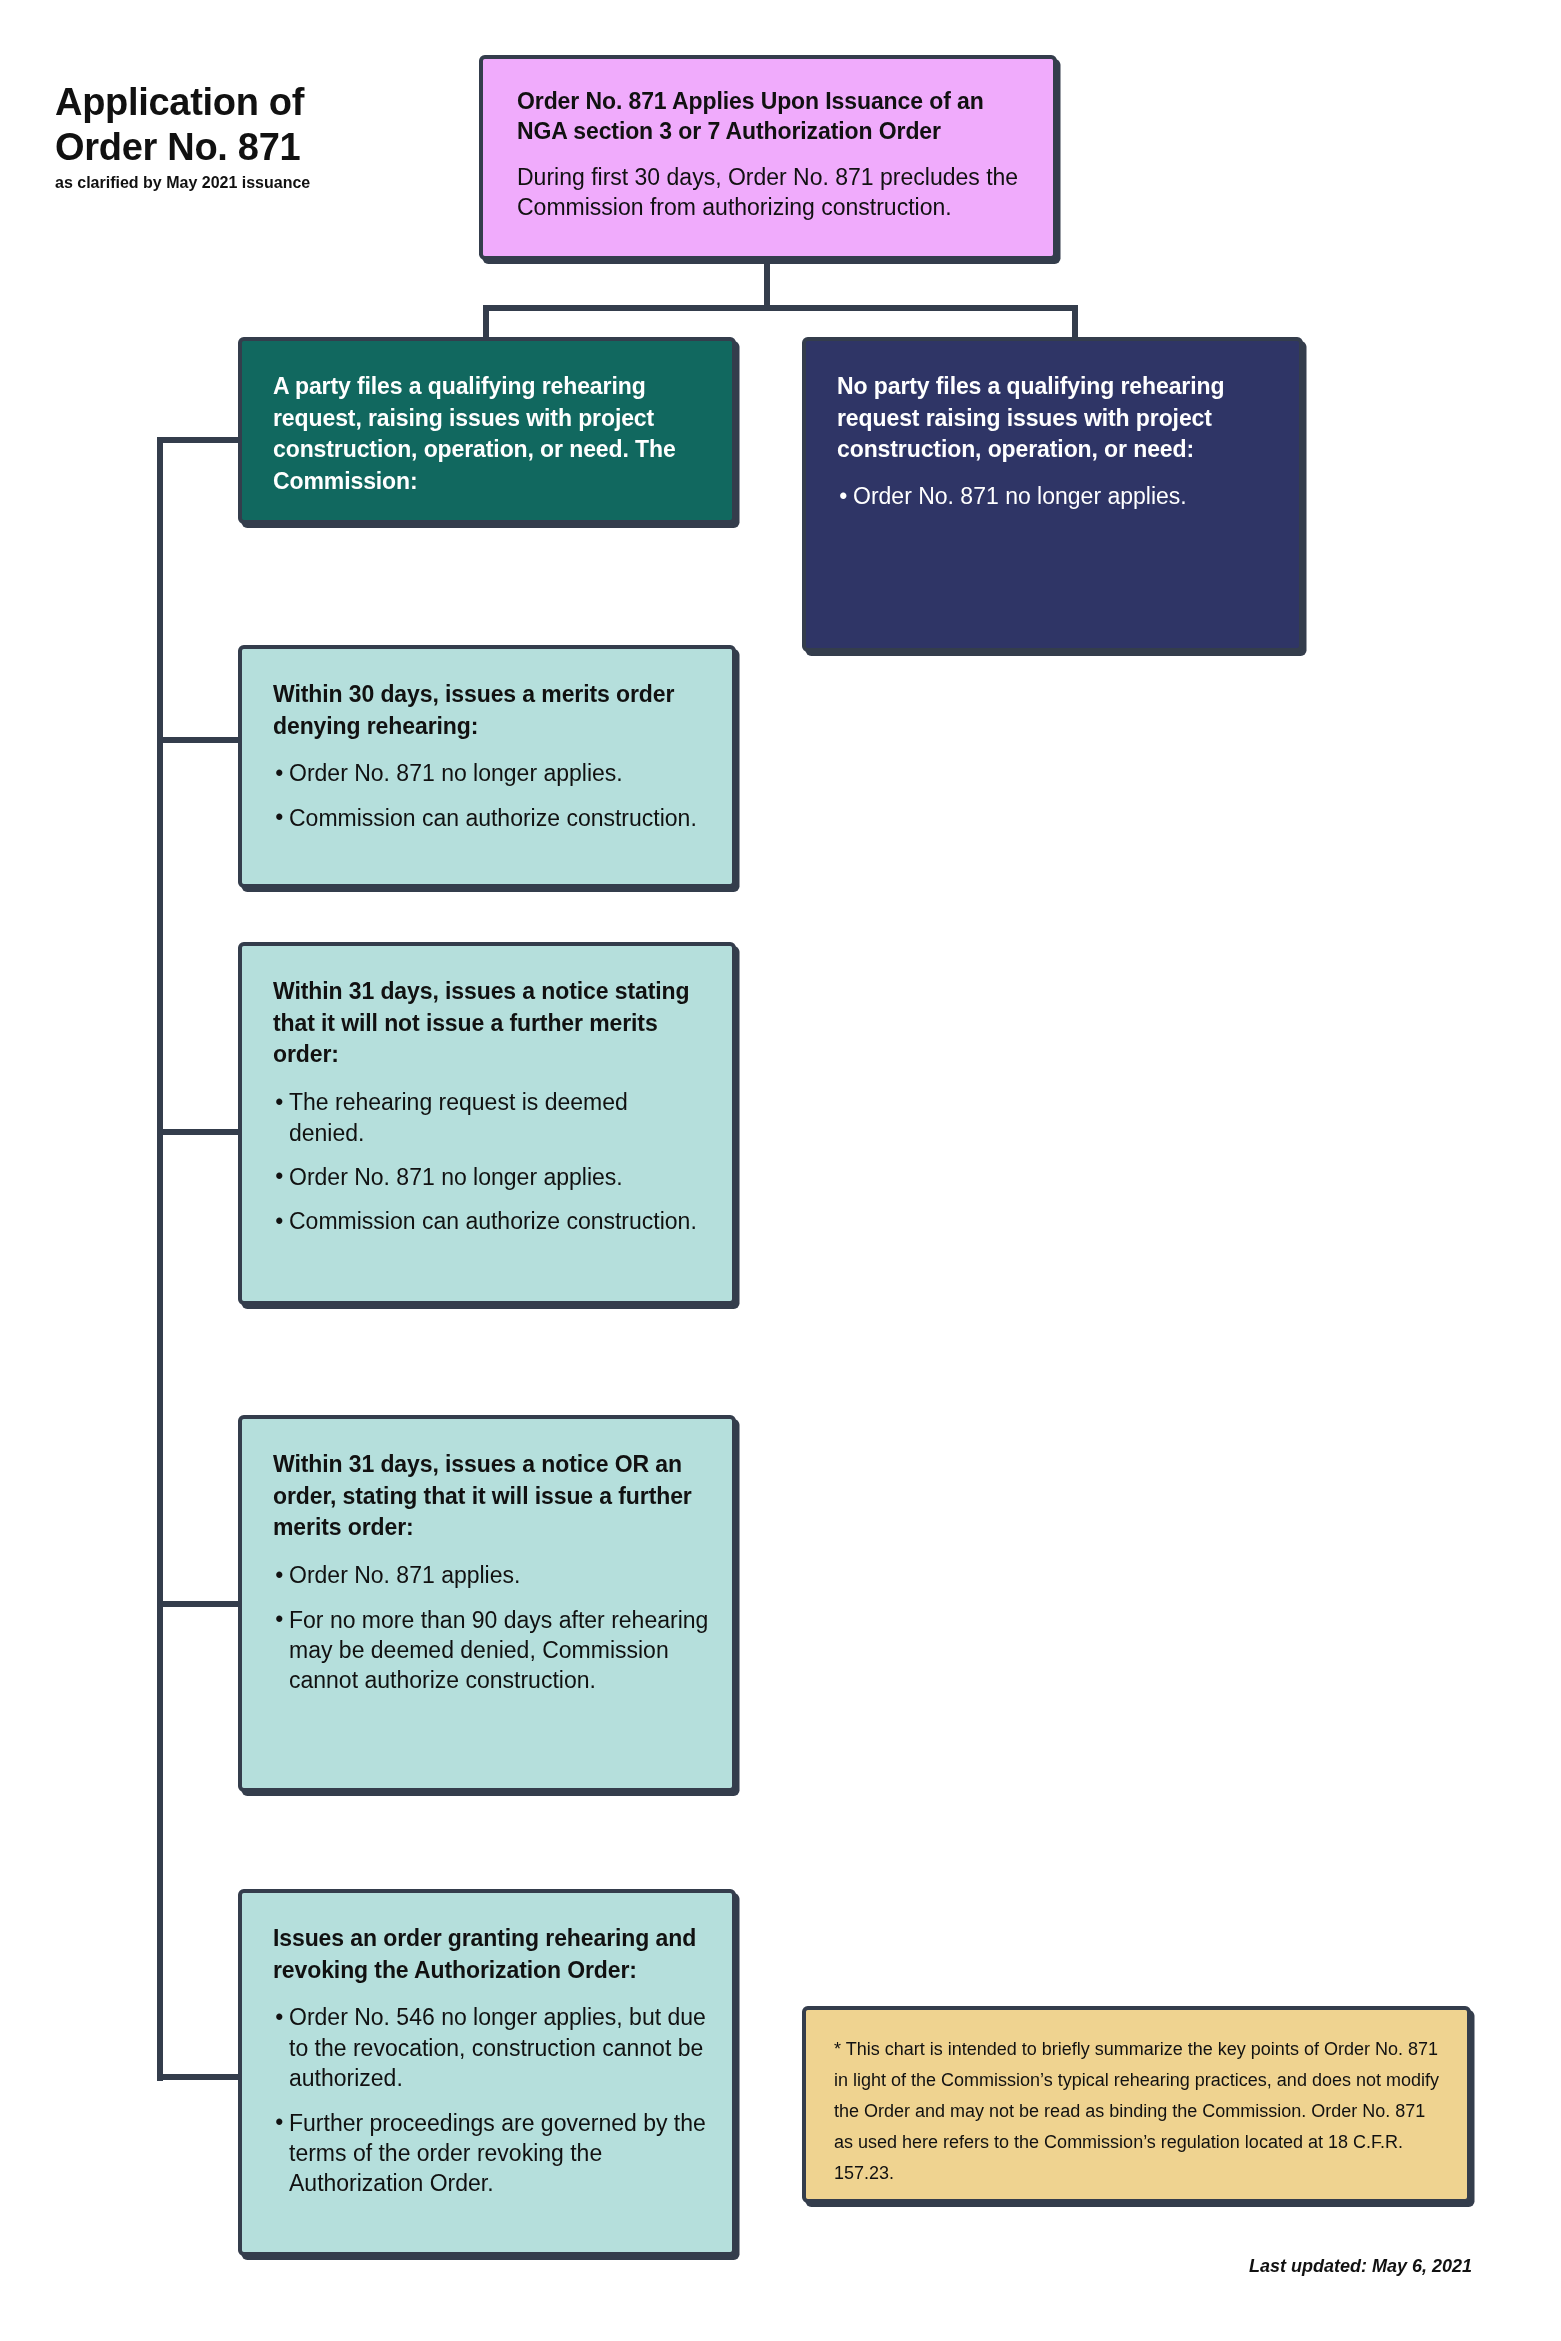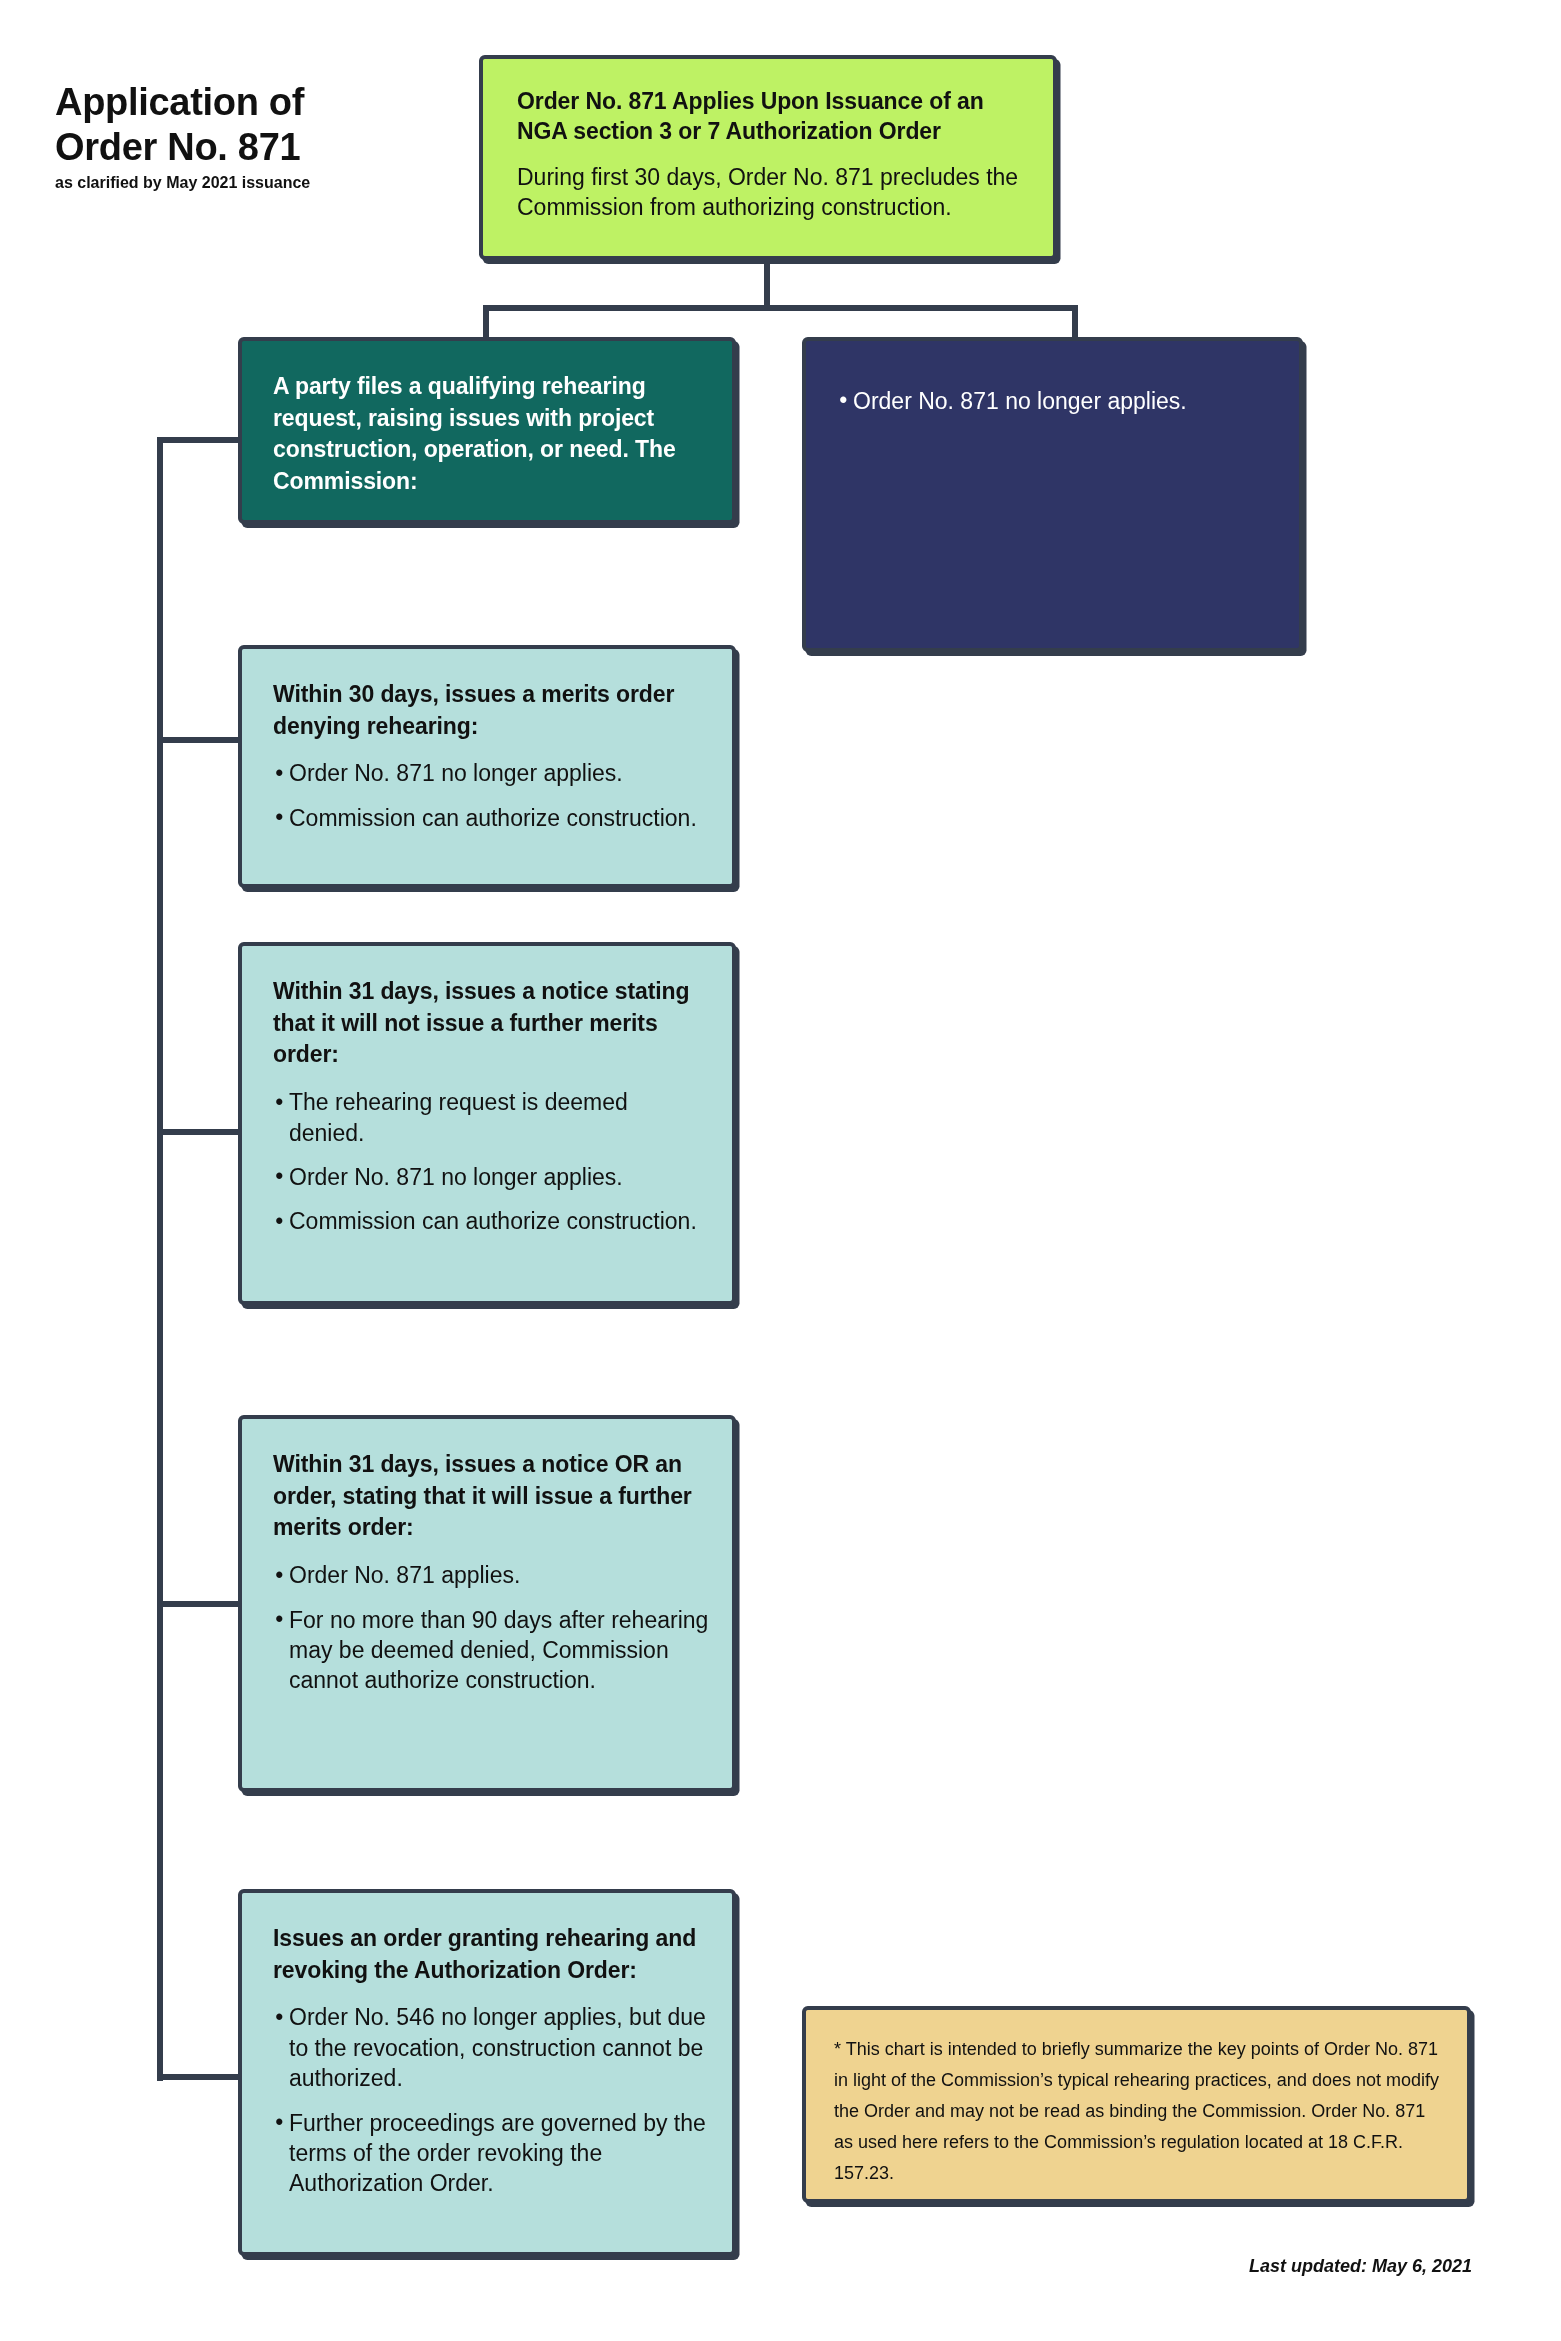--- a/index.html
+++ b/index.html
@@ -65,21 +65,21 @@
     padding-left: 16px;
   }
   .box li:before {
     content: "\2022";
     position: absolute;
     left: 2.3px;
     top: -0.6px;
   }
 
   
-  .yellow  { background: #bef264; color: #111111; }
+  .yellow  { background: #f0abfc; color: #111111; }
   .teal    { background: #11685F; color: #ffffff; }
   .navy    { background: #2F3566; color: #ffffff; }
   .ltteal  { background: #B5DFDC; color: #111111; }
   .tan     { background: #EFD390; color: #111111; }
 
   
   #box-top {
     left: 479px; top: 55px; width: 578px; height: 205px;
     padding: 28px 31px 0 34px;
   }
@@ -193,20 +193,21 @@
   <div class="box yellow" id="box-top">
     <div class="bhead">Order No. 871 Applies Upon Issuance of an NGA section 3 or 7 Authorization Order</div>
     <div class="bbody">During first 30 days, Order No. 871 precludes the Commission from authorizing construction.</div>
   </div>
 
   <div class="box teal" id="box-party">
     <div class="bhead">A party files a qualifying rehearing request, raising issues with project construction, operation, or need. The Commission:</div>
   </div>
 
   <div class="box navy" id="box-noparty">
+    <div class="bhead">No party files a qualifying rehearing request raising issues with project construction, operation, or need:</div>
     <ul>
       <li>Order No. 871 no longer applies.</li>
     </ul>
   </div>
 
   <div class="box ltteal" id="box-30">
     <div class="bhead">Within 30 days, issues a merits order denying rehearing:</div>
     <ul>
       <li>Order No. 871 no longer applies.</li>
       <li>Commission can authorize construction.</li>

